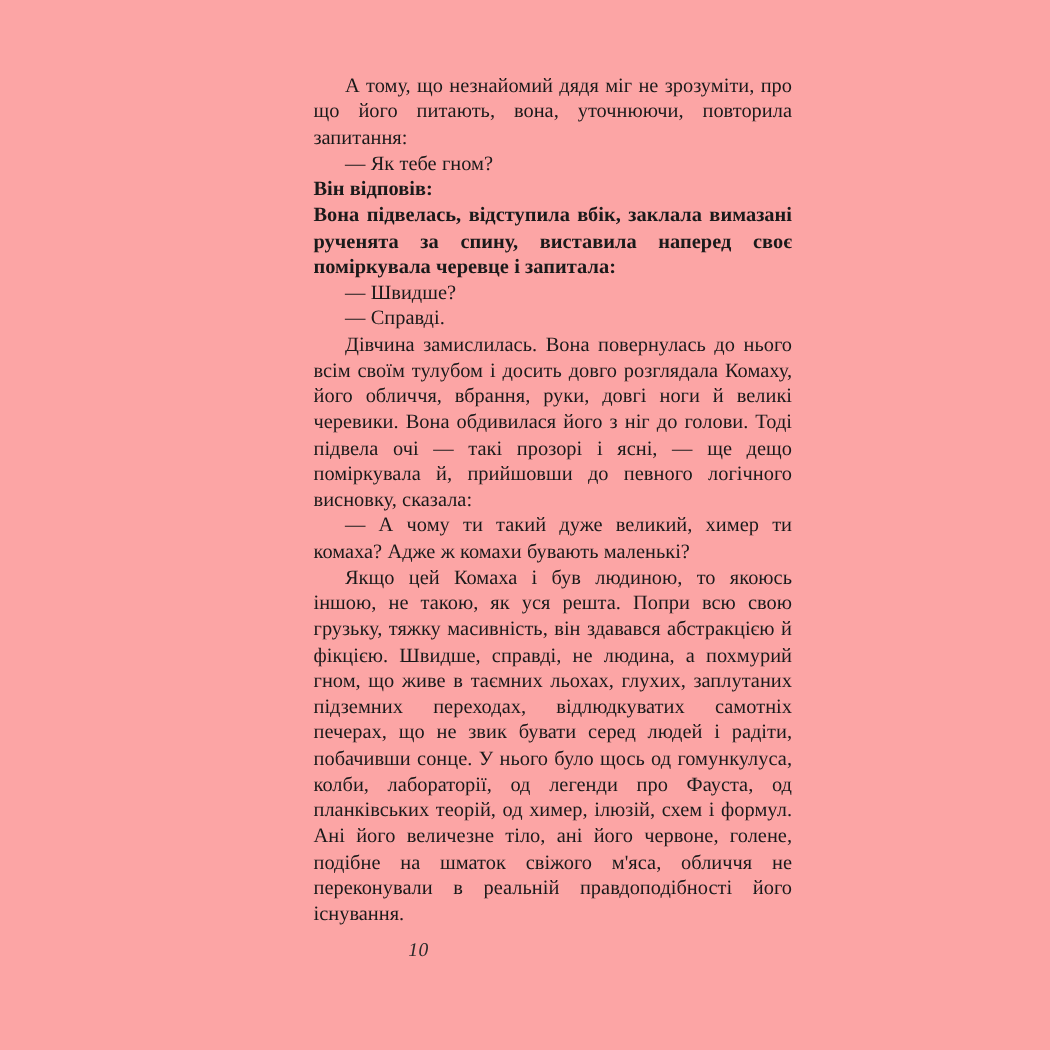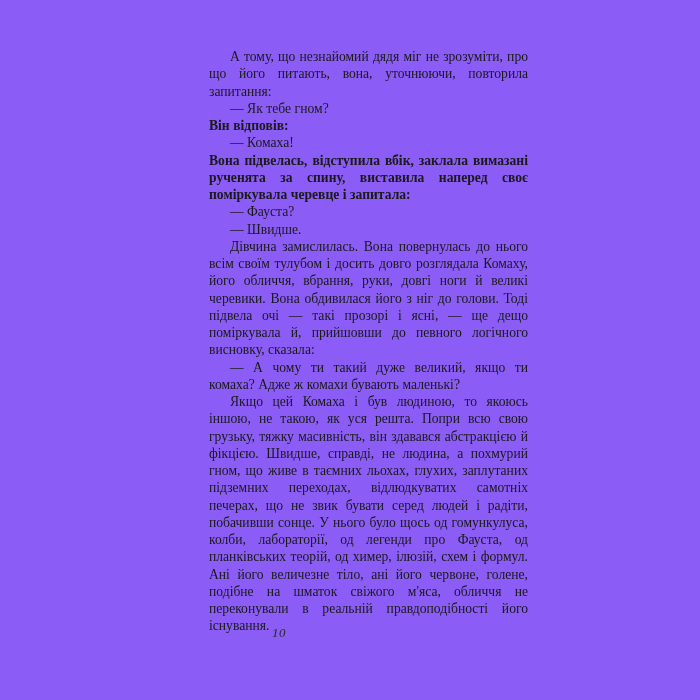--- a/index.html
+++ b/index.html
@@ -11,21 +11,21 @@
     width: 700px;
     height: 700px;
     overflow: hidden;
     font-family: "Liberation Serif", "DejaVu Serif", serif;
     color: #1a1a1a;
   }
   .page {
     position: relative;
     width: 700px;
     height: 700px;
-    background: #8b5cf6;
+    background: #fca5a5;
     box-sizing: border-box;
   }
   .text-block {
     position: absolute;
     left: 209px;
     top: 48px;
     width: 319px;
   }
   .para {
     margin: 0;
@@ -59,25 +59,24 @@
 </head>
 <body>
 
 <div class="page">
 
   <div class="text-block">
 
     <p class="para">А тому, що незнайомий дядя міг не зрозуміти, про що його питають, вона, уточнюючи, повторила запитання:</p>
     <p class="para">— Як тебе гном?</p>
     <p class="para no-indent">Він відповів:</p>
-    <p class="para">— Комаха!</p>
     <p class="para no-indent">Вона підвелась, відступила вбік, заклала вимазані рученята за спину, виставила наперед своє поміркувала черевце і запитала:</p>
-    <p class="para">— Фауста?</p>
-    <p class="para">— Швидше.</p>
+    <p class="para">— Швидше?</p>
+    <p class="para">— Справді.</p>
     <p class="para">Дівчина замислилась. Вона повернулась до нього всім своїм тулубом і досить довго розглядала Комаху, його обличчя, вбрання, руки, довгі ноги й великі черевики. Вона обдивилася його з ніг до голови. Тоді підвела очі — такі прозорі і ясні, — ще дещо поміркувала й, прийшовши до певного логічного висновку, сказала:</p>
-    <p class="para">— А чому ти такий дуже великий, якщо ти комаха? Адже ж комахи бувають маленькі?</p>
+    <p class="para">— А чому ти такий дуже великий, химер ти комаха? Адже ж комахи бувають маленькі?</p>
     <p class="para">Якщо цей Комаха і був людиною, то якоюсь іншою, не такою, як уся решта. Попри всю свою грузьку, тяжку масивність, він здавався абстракцією й фікцією. Швидше, справді, не людина, а похмурий гном, що живе в таємних льохах, глухих, заплутаних підземних переходах, відлюдкуватих самотніх печерах, що не звик бувати серед людей і радіти, побачивши сонце. У нього було щось од гомункулуса, колби, лабораторії, од легенди про Фауста, од планківських теорій, од химер, ілюзій, схем і формул. Ані його величезне тіло, ані його червоне, голене, подібне на шматок свіжого м'яса, обличчя не переконували в реальній правдоподібності його існування.</p>
 
   </div>
 
   <div class="page-number">10</div>
 
 </div>
 
 </body></html>

